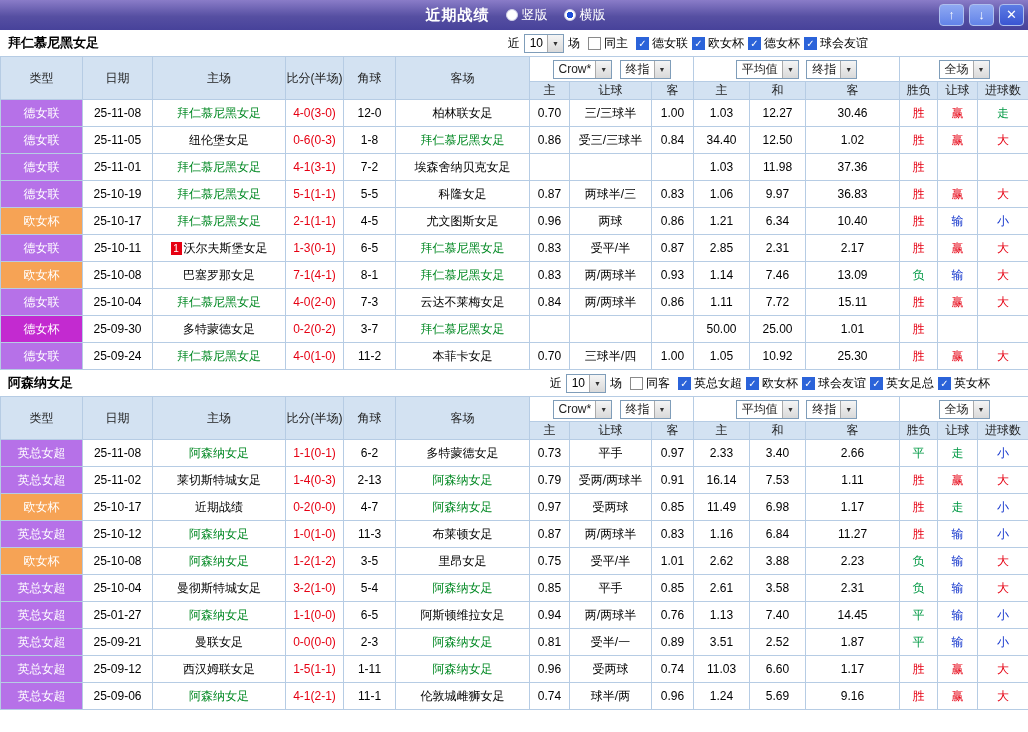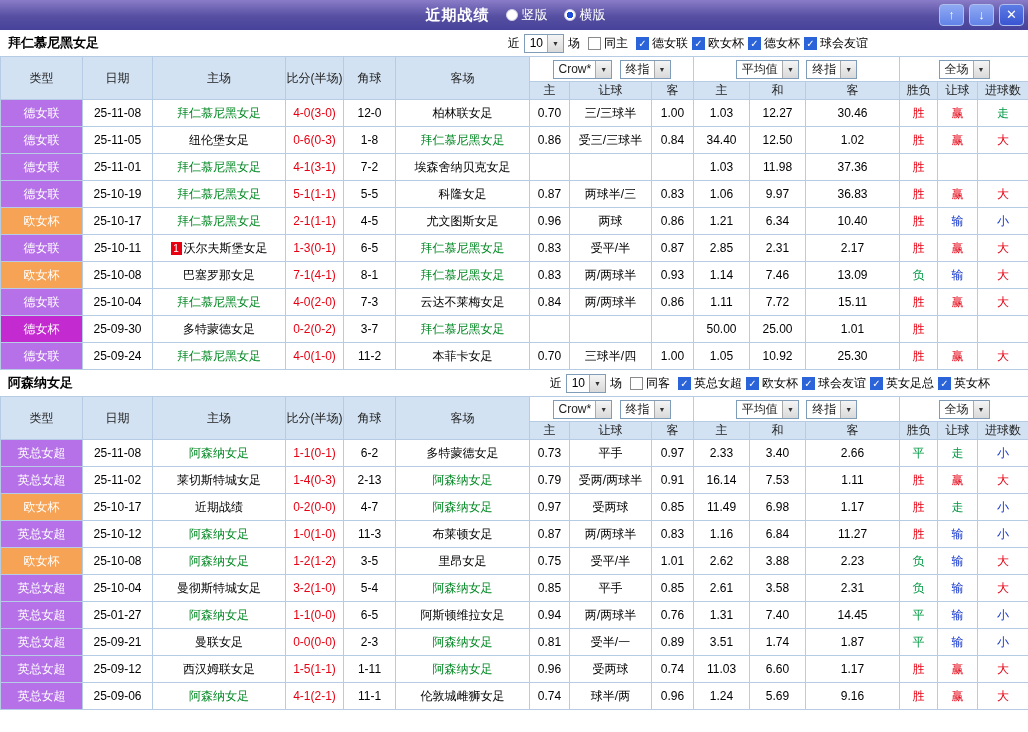--- a/index.html
+++ b/index.html
@@ -580,41 +580,41 @@
               <span class="badge" style="background:#b671e8">英总女超</span>
             </td>
             <td class="c-date">25-01-27</td>
             <td class="c-team green">阿森纳女足</td>
             <td class="c-score">1-1(0-0)</td>
             <td class="c-corner">6-5</td>
             <td class="c-team">阿斯顿维拉女足</td>
             <td class="c-odds">0.94</td>
             <td class="c-line">两/两球半</td>
             <td class="c-odds">0.76</td>
-            <td class="c-avg">1.31</td>
+            <td class="c-avg">1.13</td>
             <td class="c-avg">7.40</td>
             <td class="c-avg">14.45</td>
             <td class="c-res" style="color:#009944">平</td>
             <td class="c-res" style="color:#1133cc">输</td>
             <td class="c-res" style="color:#1133cc">小</td>
           </tr>
           <tr>
             <td class="c-league">
               <span class="badge" style="background:#b671e8">英总女超</span>
             </td>
             <td class="c-date">25-09-21</td>
             <td class="c-team">曼联女足</td>
             <td class="c-score">0-0(0-0)</td>
             <td class="c-corner">2-3</td>
             <td class="c-team green">阿森纳女足</td>
             <td class="c-odds">0.81</td>
             <td class="c-line">受半/一</td>
             <td class="c-odds">0.89</td>
             <td class="c-avg">3.51</td>
-            <td class="c-avg">1.74</td>
+            <td class="c-avg">2.52</td>
             <td class="c-avg">1.87</td>
             <td class="c-res" style="color:#009944">平</td>
             <td class="c-res" style="color:#1133cc">输</td>
             <td class="c-res" style="color:#1133cc">小</td>
           </tr>
           <tr>
             <td class="c-league">
               <span class="badge" style="background:#b671e8">英总女超</span>
             </td>
             <td class="c-date">25-09-12</td>

